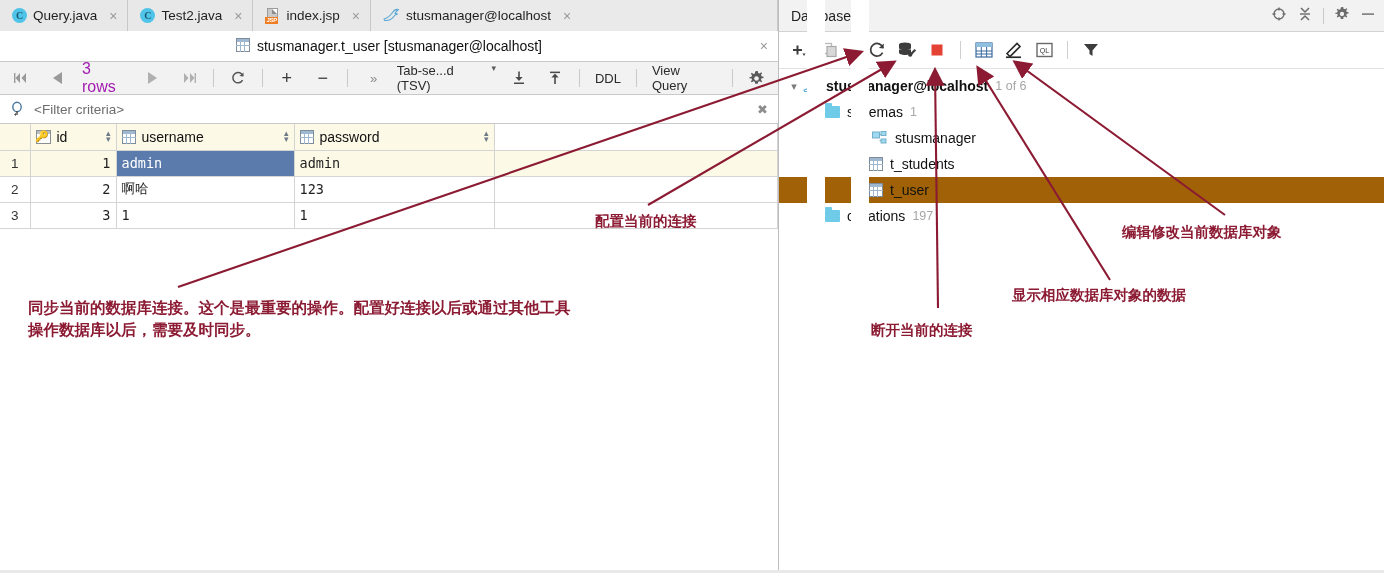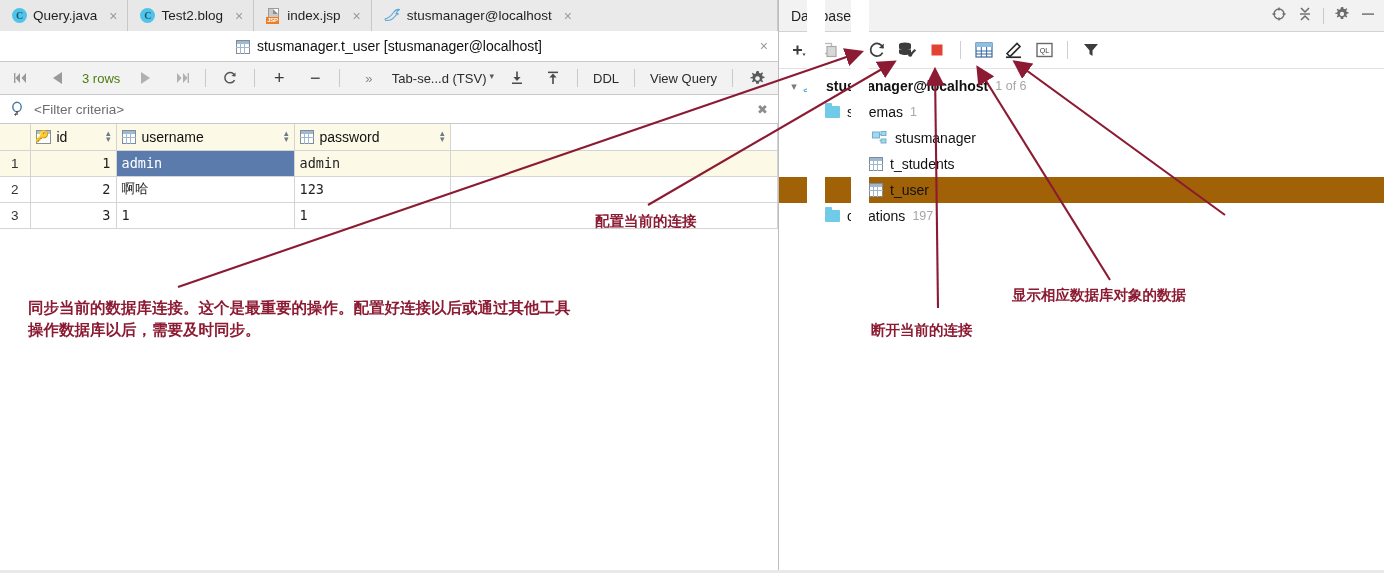--- a/index.html
+++ b/index.html
@@ -37,36 +37,36 @@
                background:#c9c9c9;border:1px solid #9b9b9b;box-sizing:border-box;}
   .ico-jsp .pg::after{content:"";position:absolute;right:0;top:0;border-width:0 5px 5px 0;
                border-style:solid;border-color:#fff #fff #8d8d8d #8d8d8d;}
   .ico-jsp .bdg{position:absolute;left:0;bottom:0;background:#ef7d22;color:#fff;
                font-size:6px;font-weight:bold;line-height:7px;padding:0 1px;letter-spacing:-0.3px;}
   .ico-mysql{width:17px;height:15px;}
 
   
   .titlerow{height:30px;display:flex;align-items:center;justify-content:center;
             position:relative;background:#fff;border-bottom:1px solid #c9c9c9;}
-  .titlerow .inner{display:flex;align-items:flex-end;gap:7px;font-size:14px;color:#111;}
+  .titlerow .inner{display:flex;align-items:flex-start;gap:7px;font-size:14px;color:#111;}
   .titlerow .tclose{position:absolute;right:10px;color:#9a9a9a;font-size:14px;}
   .ico-table{width:14px;height:14px;position:relative;flex:none;}
   .ico-table .tb{position:absolute;inset:0;border:1px solid #7f8c9b;background:#fff;box-sizing:border-box;}
   .ico-table .tb::before{content:"";position:absolute;left:0;right:0;top:0;height:3px;background:#9fb8cf;}
   .ico-table .v1,.ico-table .v2{position:absolute;top:3px;bottom:0;width:1px;background:#9fb8cf;}
   .ico-table .v1{left:4px;} .ico-table .v2{left:8px;}
   .ico-table .h1{position:absolute;left:0;right:0;top:7px;height:1px;background:#9fb8cf;}
 
   
   .toolbar{height:32px;display:flex;align-items:center;background:#f2f2f2;
            border-bottom:1px solid #c9c9c9;padding:0 4px;gap:2px;font-size:13px;}
   .tbtn{display:inline-flex;align-items:center;justify-content:center;
         height:24px;min-width:24px;padding:0 5px;color:#4a4a4a;cursor:default;}
   .tsep{width:1px;height:18px;background:#c9c9c9;margin:0 5px;}
-  .rows{color:#4d7c0f;font-size:13px;padding:0 6px;}
+  .rows{color:#a21caf;font-size:16px;padding:0 6px;}
   .tri-l,.tri-r{width:0;height:0;border-style:solid;}
   .tri-r{border-width:6px 0 6px 9px;border-color:transparent transparent transparent #b0b0b0;}
   .tri-l{border-width:6px 9px 6px 0;border-color:transparent #9a9a9a transparent transparent;}
   .tlabel{padding:0 8px;color:#2a2a2a;font-size:13px;}
   .tdrop{display:flex;align-items:flex-start;gap:3px;color:#2a2a2a;font-size:13px;padding:0 4px;}
   .caret{font-size:9px;color:#5a5a5a;}
 
   
   .filterrow{height:28px;display:flex;align-items:center;gap:8px;
              padding:0 10px;border-bottom:1px solid #c9c9c9;background:#fff;}
@@ -82,21 +82,21 @@
   .colh{display:flex;align-items:center;gap:6px;width:100%;}
   .sortmark{margin-left:auto;color:#6d7a86;font-size:9px;line-height:9px;
             display:flex;flex-direction:column;}
   .ico-key{width:15px;height:14px;position:relative;flex:none;}
   .ico-key .kb{position:absolute;inset:0;border:1px solid #8a8f94;background:#fff;box-sizing:border-box;}
   .ico-key .kb::before{content:"";position:absolute;left:0;right:0;top:0;height:3px;background:#b9bec3;}
   .ico-key .kk{position:absolute;left:0;top:1px;width:11px;height:11px;color:#b79b2b;font-size:11px;line-height:11px;}
   .rowidx{width:30px;text-align:center;background:#fdf9e7;color:#333;}
   .c-id{width:86px;text-align:right;}
   .c-user{width:178px;}
-  .c-pass{width:156px;}
+  .c-pass{width:200px;}
   .c-rest{border-right:none;}
   tr.r1 td{background:#fdf9e7;}
   tr.r2 td,tr.r3 td{background:#fff;}
   tr.r2 td.rowidx,tr.r3 td.rowidx{background:#fff;}
   td.sel{background:#5c7bad !important;color:#fff;}
   .mono{font-family:"DejaVu Sans Mono","Liberation Mono",monospace;font-size:13.5px;}
 
   
   .right{width:605px;height:573px;position:relative;background:#fff;box-sizing:border-box;}
   .dbhead{height:31px;display:flex;align-items:center;padding:0 8px 0 12px;
@@ -148,21 +148,21 @@
   <div class="left">
 
     <div class="tabbar">
       <div class="tab">
         <span class="ico ico-java">C</span>
         <span>Query.java</span>
         <span class="tclose">×</span>
       </div>
       <div class="tab">
         <span class="ico ico-java">C</span>
-        <span>Test2.blog</span>
+        <span>Test2.java</span>
         <span class="tclose">×</span>
       </div>
       <div class="tab">
         <span class="ico ico-jsp">
           <span class="pg"></span>
             <span class="bdg">JSP</span>
         </span>
         <span>index.jsp</span>
         <span class="tclose">×</span>
       </div>
@@ -512,16 +512,17 @@
 
     <div class="anno big" style="left:28px;top:297px;width:680px;">
       <div>同步当前的数据库连接。这个是最重要的操作。配置好连接以后或通过其他工具</div>
       <div>操作数据库以后，需要及时同步。</div>
     </div>
 
     <div class="anno mid" style="left:871px;top:320px;">断开当前的连接</div>
 
     <div class="anno mid" style="left:1012px;top:285px;">显示相应数据库对象的数据</div>
 
+    <div class="anno mid" style="left:1122px;top:222px;">编辑修改当前数据库对象</div>
   </div>
 
   <div class="botline"></div>
 </div>
 
 </body></html>

